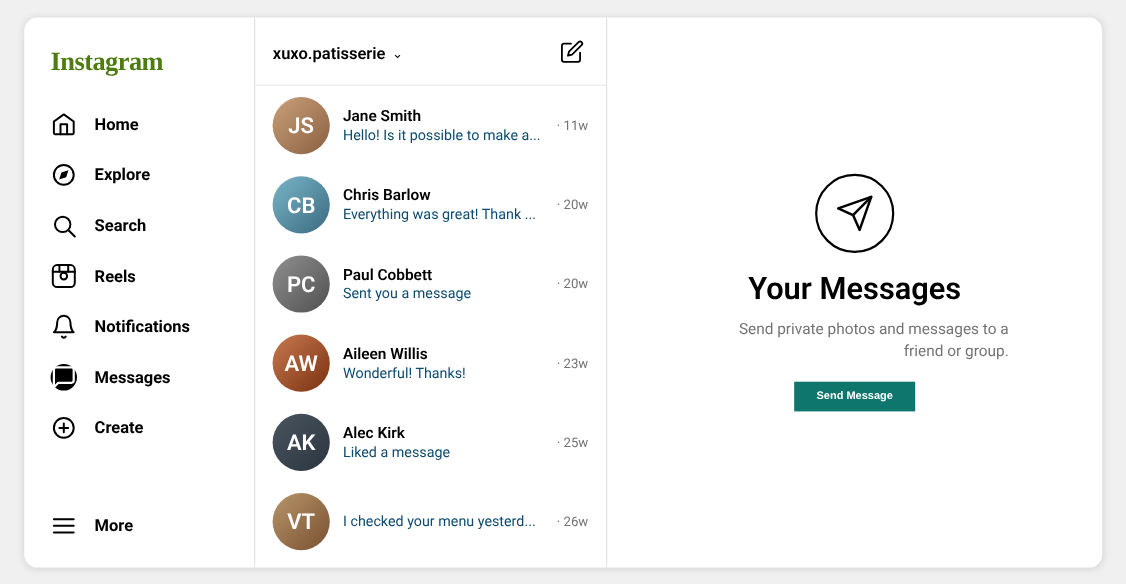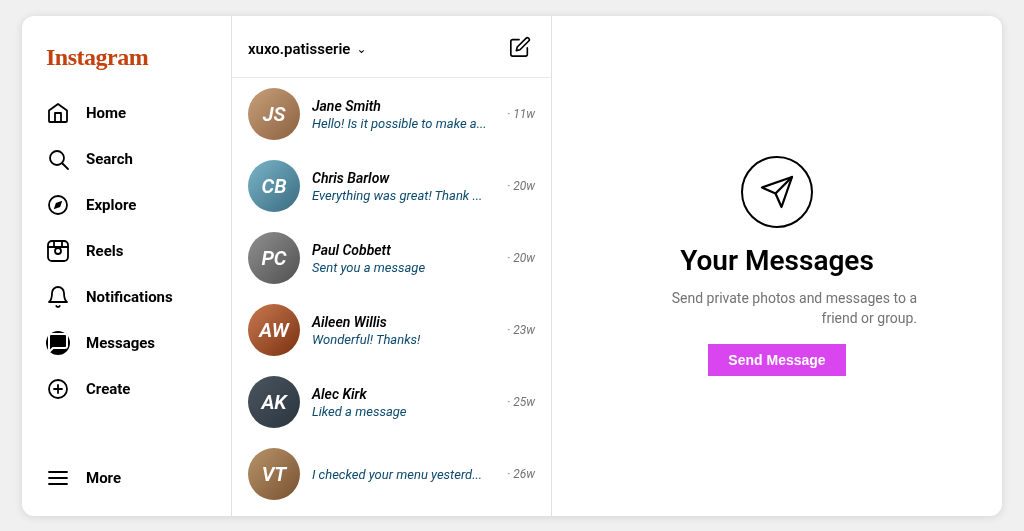--- a/index.html
+++ b/index.html
@@ -29,21 +29,21 @@
       display: flex;
       flex-direction: column;
       padding: 20px 12px 16px 12px;
     }
     .sidebar-logo {
       font-family: 'Georgia', serif;
       font-size: 24px;
       font-weight: 700;
       padding: 8px 12px 20px 12px;
       letter-spacing: -0.5px;
-      color: #c2410c;
+      color: #4d7c0f;
     }
     .sidebar-nav {
       display: flex;
       flex-direction: column;
       gap: 2px;
       flex: 1;
     }
     .nav-item {
       display: flex;
       align-items: center;
@@ -122,21 +122,20 @@
       padding: 4px;
       color: #000;
     }
     .compose-btn svg {
       width: 22px;
       height: 22px;
     }
     .inbox-list {
       flex: 1;
       overflow-y: auto;
-      font-style: italic;
     }
     .inbox-item {
       display: flex;
       align-items: center;
       gap: 12px;
       padding: 10px 16px;
       cursor: pointer;
       transition: background 0.12s;
     }
     .avatar {
@@ -210,26 +209,26 @@
       color: #000;
     }
     .placeholder-subtitle {
       font-size: 14px;
       color: #737373;
       text-align: right;
       max-width: 280px;
       line-height: 1.4;
     }
     .send-message-btn {
-      background: #d946ef;
+      background: #0f766e;
       color: #fff;
       border: none;
       border-radius: 0;
       padding: 8px 20px;
-      font-size: 14px;
+      font-size: 10px;
       font-weight: 600;
       cursor: pointer;
       margin-top: 4px;
     }
     
     .profile-avatar {
       width: 24px;
       height: 24px;
       border-radius: 50%;
       border: 2px dashed #c800c8;
@@ -255,36 +254,36 @@
           <svg viewBox="0 0 24 24" fill="none" stroke="#000" stroke-width="1.8" stroke-linecap="round" stroke-linejoin="round">
             <path d="M3 9.5L12 3l9 6.5V20a1 1 0 01-1 1H4a1 1 0 01-1-1V9.5z"></path>
             <polyline points="9,21 9,12 15,12 15,21"></polyline>
           </svg>
         </span>
         <span>Home</span>
       </div>
 
       <div class="nav-item">
         <span class="icon">
+          <svg viewBox="0 0 24 24" fill="none" stroke="#000" stroke-width="1.8" stroke-linecap="round" stroke-linejoin="round">
+            <circle cx="12" cy="12" r="9"></circle>
+            <polygon points="16.24,7.76 14.12,14.12 7.76,16.24 9.88,9.88" fill="#000" stroke="none"></polygon>
+          </svg>
+        </span>
+        <span>Explore</span>
+      </div>
+
+      <div class="nav-item">
+        <span class="icon">
           <svg viewBox="0 0 24 24" fill="none" stroke="#000" stroke-width="1.8" stroke-linecap="round">
             <circle cx="11" cy="11" r="7"></circle>
             <line x1="16.5" y1="16.5" x2="22" y2="22"></line>
           </svg>
         </span>
         <span>Search</span>
-      </div>
-
-      <div class="nav-item">
-        <span class="icon">
-          <svg viewBox="0 0 24 24" fill="none" stroke="#000" stroke-width="1.8" stroke-linecap="round" stroke-linejoin="round">
-            <circle cx="12" cy="12" r="9"></circle>
-            <polygon points="16.24,7.76 14.12,14.12 7.76,16.24 9.88,9.88" fill="#000" stroke="none"></polygon>
-          </svg>
-        </span>
-        <span>Explore</span>
       </div>
 
       <div class="nav-item">
         <span class="icon">
           <svg viewBox="0 0 24 24" fill="none" stroke="#000" stroke-width="1.8" stroke-linecap="round" stroke-linejoin="round">
             <rect x="2" y="2" width="20" height="20" rx="4"></rect>
             <circle cx="12" cy="12" r="3"></circle>
             <line x1="2" y1="8" x2="22" y2="8"></line>
             <line x1="8" y1="2" x2="8" y2="8"></line>
             <line x1="16" y1="2" x2="16" y2="8"></line>

